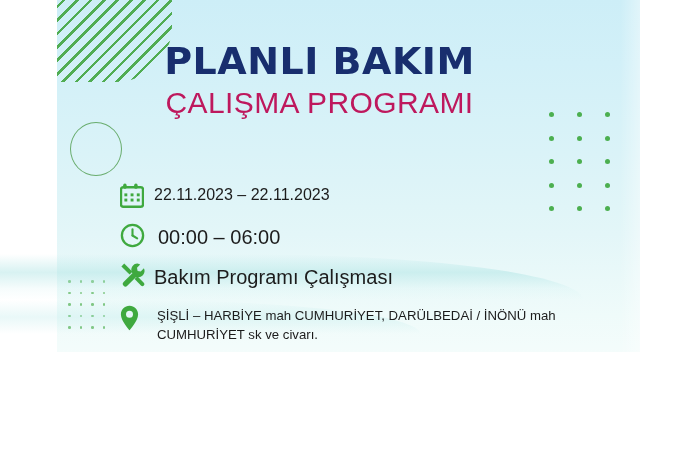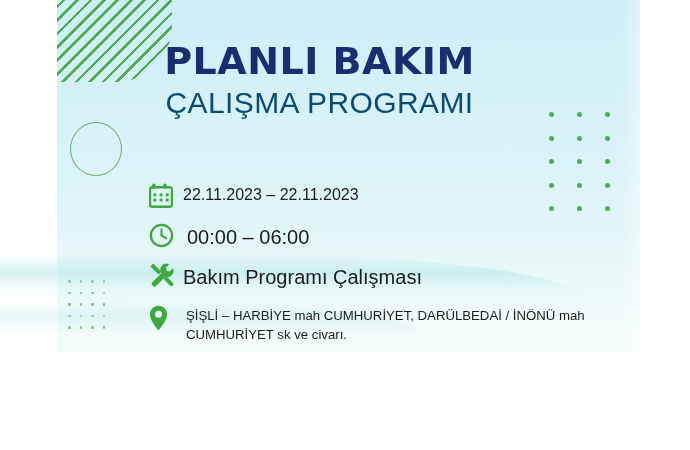--- a/index.html
+++ b/index.html
@@ -130,29 +130,29 @@
     letter-spacing: 0.5px;
     color: #182e6e;
     line-height: 1.0;
     margin: 0;
   }
   .title-sub {
     font-family: "Liberation Sans", sans-serif;
     font-weight: normal;
     font-size: 30px;
     letter-spacing: 0.4px;
-    color: #0c4a6e;
+    color: #be185d;
     line-height: 1.12;
     margin: 6px 0 0 0;
   }
 
   
   .details {
     position: absolute;
-    left: 149px;
+    left: 120px;
     top: 180px;
     width: 470px;
   }
   .row {
     display: flex;
     align-items: flex-start;
     margin-bottom: 10px;
   }
   .row .ico {
     flex: 0 0 34px;

